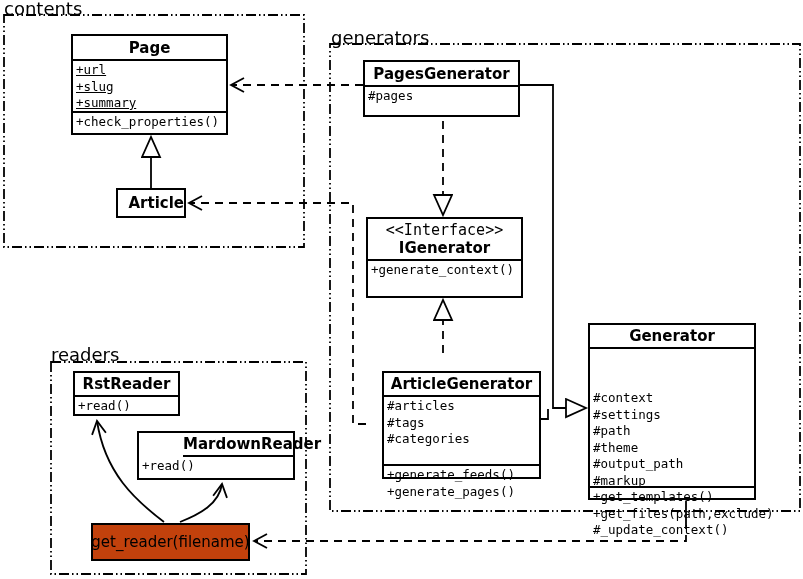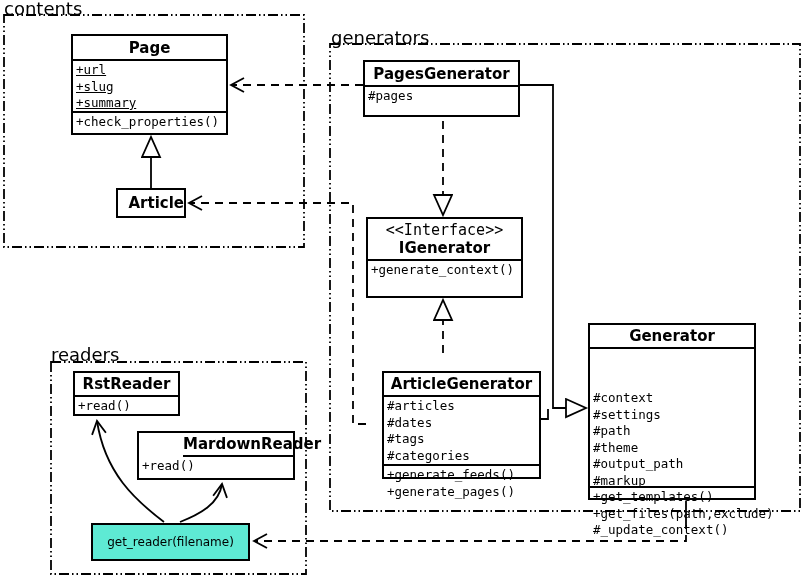--- a/index.html
+++ b/index.html
@@ -10,22 +10,22 @@
   .cls{position:absolute;background:#fff;border:2px solid #000;box-sizing:border-box;}
   .cls-title{font-family:"DejaVu Sans",sans-serif;font-weight:bold;font-size:15px;
              text-align:center;display:flex;flex-direction:column;justify-content:center;
              border-bottom:2px solid #000;box-sizing:border-box;white-space:nowrap;}
   .cls-title.no-sep{border-bottom:none;text-align:right;}
   .stereo{font-family:"DejaVu Sans Mono",monospace;font-weight:normal;font-size:15px;line-height:17px;}
   .cls-sec{font-family:"DejaVu Sans Mono",monospace;font-size:12.5px;line-height:16.5px;
            padding:1px 3px;box-sizing:border-box;border-bottom:2px solid #000;white-space:nowrap;}
   .cls-sec.last{border-bottom:none;}
   .member{white-space:nowrap;}
-  .plainbox{position:absolute;background:#5eead4;border:2px solid #000;box-sizing:border-box;
-            display:flex;align-items:center;justify-content:center;font-size:12px;white-space:nowrap;}
+  .plainbox{position:absolute;background:#c2410c;border:2px solid #000;box-sizing:border-box;
+            display:flex;align-items:center;justify-content:center;font-size:15px;white-space:nowrap;}
 </style>
 </head>
 <body>
 
 <div class="canvas">
 
   <svg class="layer" width="803" height="579" viewBox="0 0 803 579" xmlns="http://www.w3.org/2000/svg">
     <defs>
       <marker id="m-tri" markerUnits="userSpaceOnUse" markerWidth="24" markerHeight="22" refX="21" refY="10" orient="auto">
         <path d="M 1,1 L 21,10 L 1,19 Z" fill="#ffffff" stroke="#000000" stroke-width="1.8"></path>
@@ -93,21 +93,20 @@
     </div>
     <div class="cls-sec last">
       <div class="member">+generate_context()</div>
     </div>
   </div>
 
   <div class="cls" style="left:366px;top:371px;width:159px;height:108px;margin-left:16px;">
     <div class="cls-title" style="height:24px;">ArticleGenerator</div>
     <div class="cls-sec" style="height:69px;">
       <div class="member">#articles</div>
-      <div class="member">#dates</div>
       <div class="member">#tags</div>
       <div class="member">#categories</div>
     </div>
     <div class="cls-sec last">
       <div class="member">+generate_feeds()</div>
       <div class="member">+generate_pages()</div>
     </div>
   </div>
 
   <div class="cls" style="left:588px;top:323px;width:168px;height:177px;">

